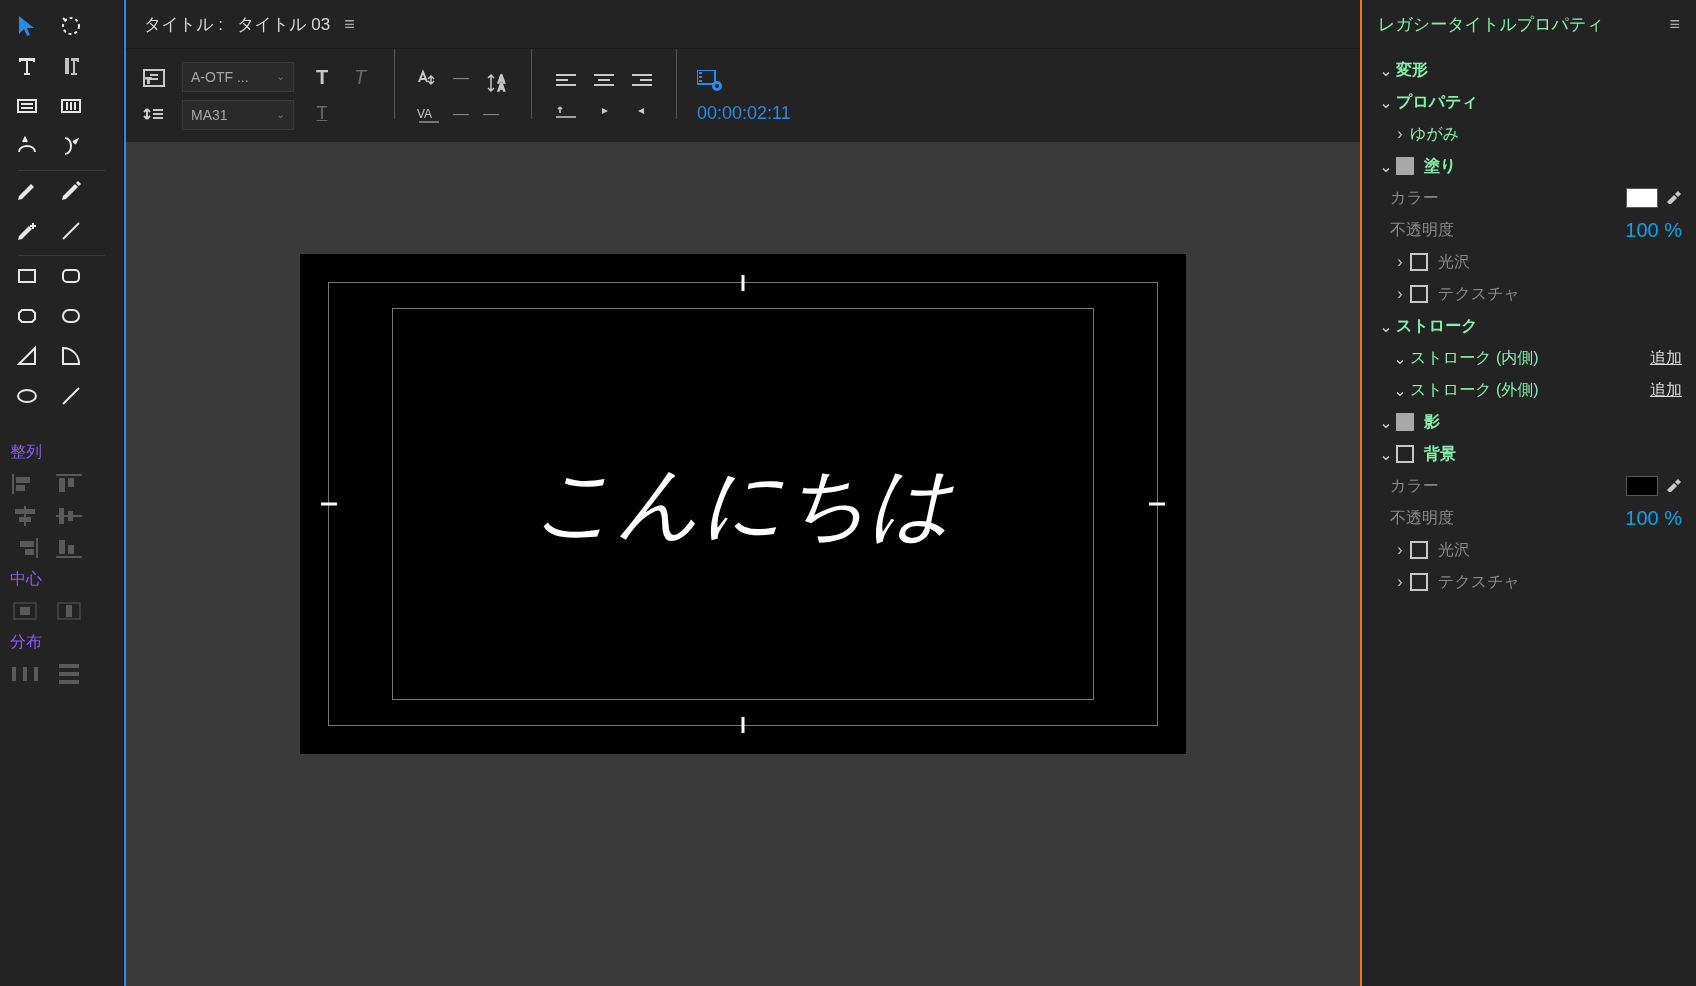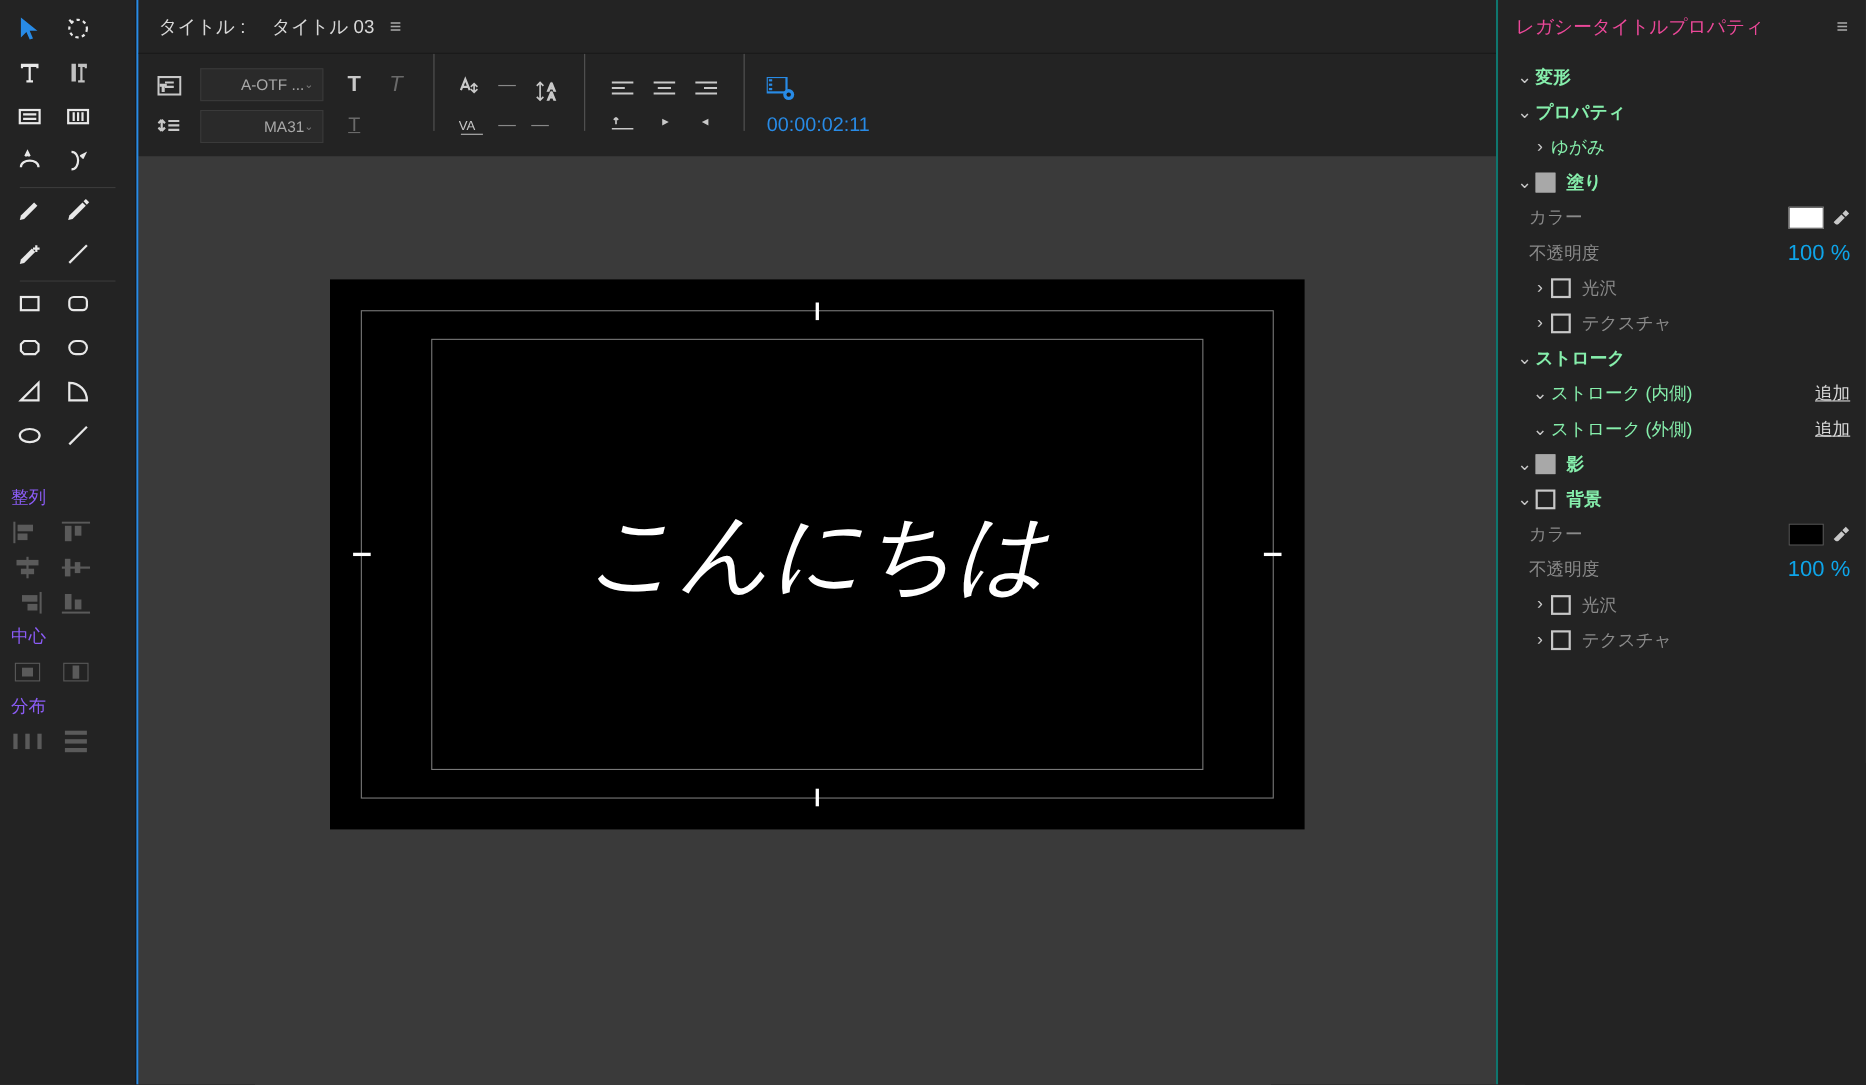--- a/index.html
+++ b/index.html
@@ -8,48 +8,48 @@
 .tool-grid { padding: 10px 8px; }
 .tool-row { display: flex; gap: 6px; margin-bottom: 8px; }
 .tool { width: 38px; height: 32px; display: flex; align-items: center; justify-content: center; cursor: pointer; color: #e8e8e8; }
 .tool.active { color: #288be6; }
 .tool svg { width: 24px; height: 24px; }
 .tool-sep { height: 1px; background: #3a3a3a; margin: 4px 10px; }
 .align-section { padding: 12px 10px; }
 .sect-title { color: #8b5cf6; font-size: 16px; margin-bottom: 10px; }
 .align-row { display: flex; gap: 14px; margin-bottom: 10px; }
 .align-icon { width: 30px; height: 22px; display: flex; align-items: center; justify-content: center; color: #5a5a5a; }
-.center { flex: 1; display: flex; flex-direction: column; border-left: 2px solid #288be6; border-right: 2px solid #0f766e; }
+.center { flex: 1; display: flex; flex-direction: column; border-left: 2px solid #288be6; border-right: 2px solid #f97316; }
 .center-header { height: 48px; display: flex; align-items: center; padding: 0 18px; background: #232323; }
 .title-text { color: #d8d8d8; font-size: 17px; }
 .burger { margin-left: 14px; color: #a8a8a8; font-size: 18px; }
 .toolbar { height: 94px; background: #232323; border-top: 1px solid #1a1a1a; display: flex; align-items: center; padding: 0 14px; gap: 14px; }
 .tb-col { display: flex; flex-direction: column; gap: 8px; }
 .tb-row { display: flex; align-items: center; gap: 10px; }
 .tb-icon { width: 28px; height: 28px; display: flex; align-items: center; justify-content: center; color: #c8c8c8; }
 .tb-icon.dim { color: #6a6a6a; }
-.font-sel { width: 112px; height: 30px; background: #2a2a2a; border: 1px solid #3a3a3a; display: flex; align-items: center; padding: 0 8px; color: #a8a8a8; font-size: 14px; justify-content: flex-end; }
+.font-sel { width: 112px; height: 30px; background: #2a2a2a; border: 1px solid #3a3a3a; display: flex; align-items: center; padding: 0 8px; color: #a8a8a8; font-size: 14px; justify-content: space-between; }
 .chev { font-size: 10px; color: #787878; }
 .align-btns { display: flex; gap: 10px; }
 .align-btn { width: 28px; height: 22px; color: #c8c8c8; display: flex; align-items: center; justify-content: center; }
 .timecode { color: #288be6; font-size: 18px; }
 .video-icon { color: #288be6; }
 .canvas-area { flex: 1; background: #3a3a3a; display: flex; align-items: flex-start; justify-content: center; padding-top: 112px; }
 .canvas { width: 886px; height: 500px; background: #000; position: relative; }
 .safe-outer { position: absolute; inset: 28px; border: 1px solid #787878; }
 .safe-inner { position: absolute; inset: 54px 92px; border: 1px solid #787878; }
 .handle { position: absolute; width: 3px; height: 16px; background: #fff; }
 .handle.top { top: -8px; left: 50%; transform: translateX(-50%); }
 .handle.bottom { bottom: -8px; left: 50%; transform: translateX(-50%); }
 .handle.left { left: -8px; top: 50%; transform: translateY(-50%); width: 16px; height: 3px; }
 .handle.right { right: -8px; top: 50%; transform: translateY(-50%); width: 16px; height: 3px; }
 .title-content { position: absolute; inset: 0; display: flex; align-items: center; justify-content: center; color: #fff; font-size: 82px; font-family: "Yu Mincho", serif; font-style: italic; font-weight: 500; }
 .right-props { width: 334px; background: #232323; display: flex; flex-direction: column; }
 .props-header { height: 48px; display: flex; align-items: center; padding: 0 16px; justify-content: space-between; }
-.props-title { color: #ec4899; font-size: 17px; }
+.props-title { color: #86efac; font-size: 17px; }
 .props-body { flex: 1; padding: 6px 14px; overflow-y: auto; }
 .prop-row { display: flex; align-items: center; min-height: 32px; font-size: 16px; }
 .prop-arrow { width: 20px; text-align: center; color: #c8c8c8; cursor: pointer; }
 .prop-label { flex: 1; color: #86efac; }
 .prop-label.bold { font-weight: 600; }
 .prop-label.dim { color: #8a8a8a; }
 .prop-value { color: #0ea5e9; font-size: 20px; }
 .prop-check { width: 18px; height: 18px; border: 2px solid #c8c8c8; margin-right: 10px; display: inline-block; }
 .prop-check.filled { background: #a8a8a8; border-color: #a8a8a8; }
 .swatch { width: 32px; height: 20px; border: 1px solid #5a5a5a; display: inline-block; margin-right: 8px; }
@@ -279,21 +279,21 @@
             <rect x="3" y="16" width="20" height="4" fill="#5a5a5a"></rect>
           </svg>
         </div>
     </div>
   </div>
 </div>
 
 <div class="center">
   <div class="center-header">
     <span class="title-text">タイトル :</span>
-    <span class="title-text" style="margin-left:24px">タイトル 03</span>
+    <span class="title-text" style="margin-left:14px">タイトル 03</span>
     <span class="burger">≡</span>
   </div>
 
   <div class="toolbar">
     <div class="tb-col">
       <div class="tb-icon">
           <svg width="22" height="18" viewBox="0 0 22 18" fill="none" stroke="currentColor" stroke-width="2">
             <rect x="1" y="1" width="20" height="16"></rect>
             <path d="M7 6h8M7 10h8"></path>
             <text x="3" y="14" font-size="8" fill="currentColor">T</text>

